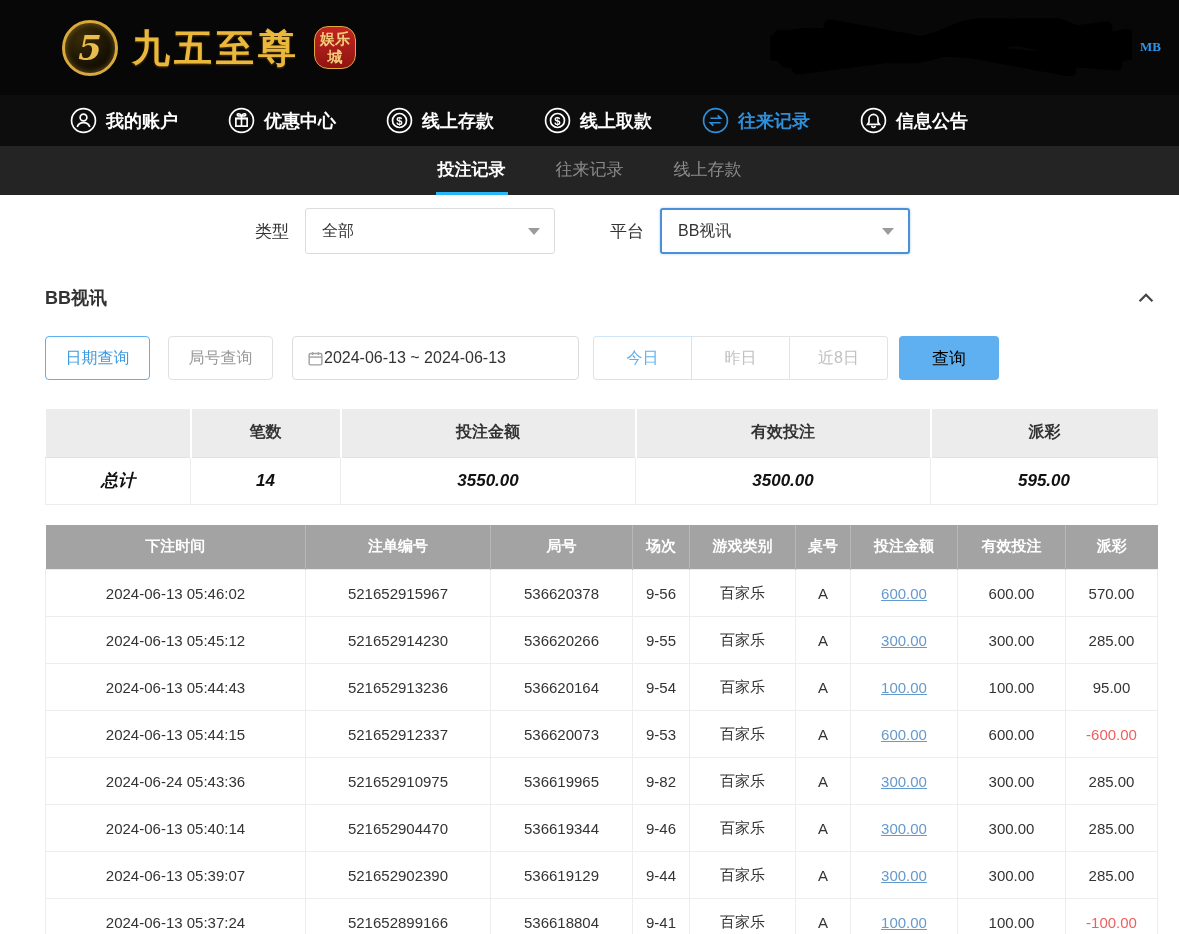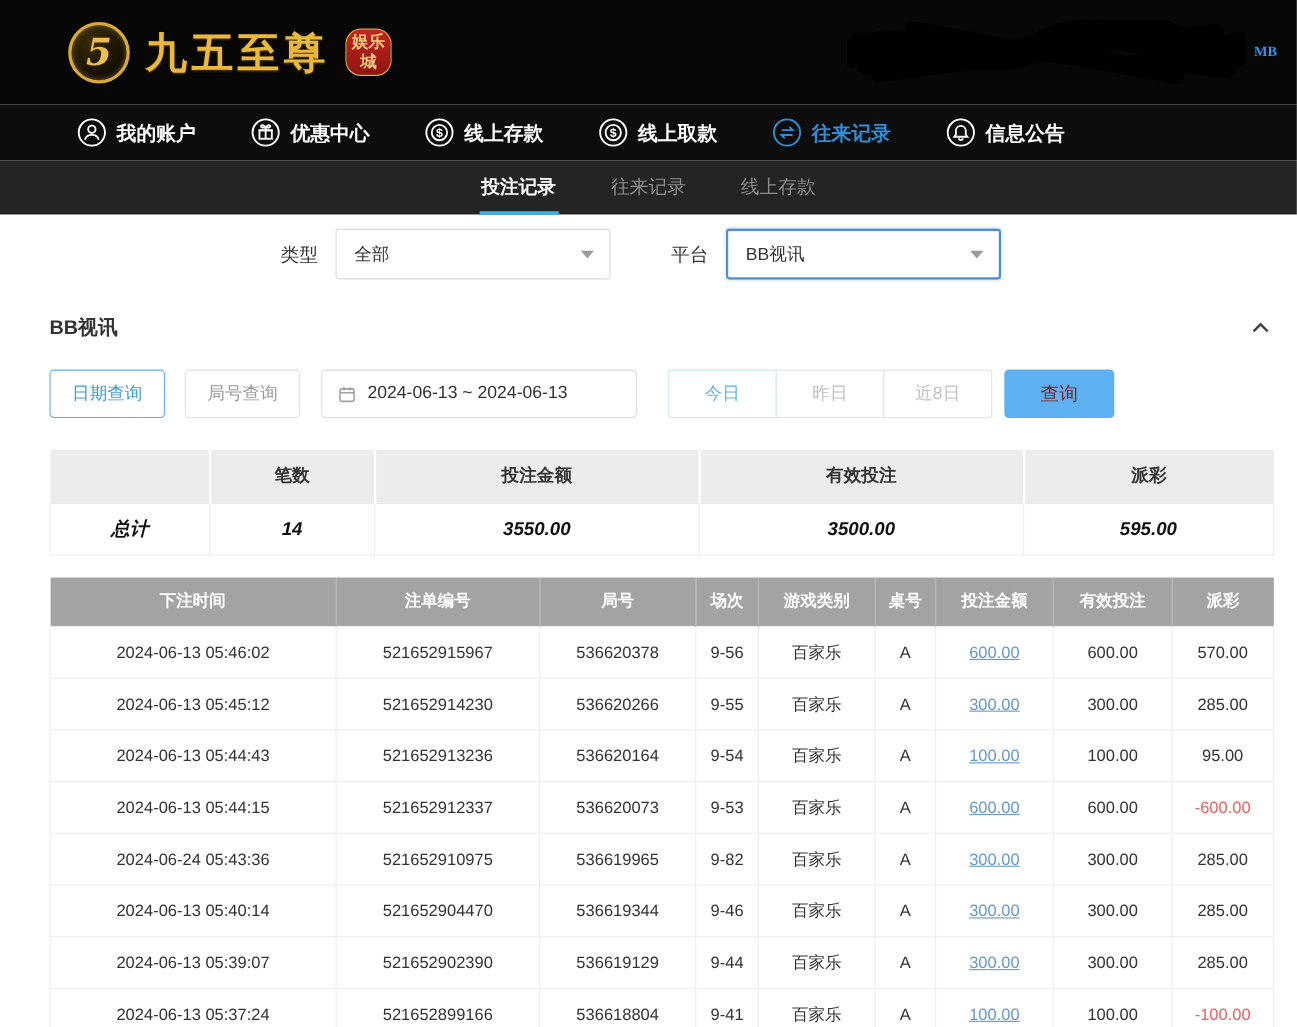--- a/index.html
+++ b/index.html
@@ -60,30 +60,30 @@
   .section-title { font-size:18px; font-weight:bold; color:#333; }
   .collapse-btn { cursor:pointer; display:block; }
 
   
   .query-row { display:flex; align-items:center; margin-top:26px; }
   .btn { height:44px; border-radius:4px; display:flex; align-items:center;
     justify-content:center; font-size:16px; cursor:pointer; background:#fff; }
   .btn-date-query { width:105px; border:1px solid #5fb0f0; color:#3d9be0; }
   .btn-round-query { width:105px; border:1px solid #e0e0e0; color:#999; margin-left:18px; }
   .date-input { width:287px; height:44px; border:1px solid #dcdcdc; border-radius:4px;
-    margin-left:19px; display:flex; align-items:center; gap:10px; padding:0 14px;
+    margin-left:19px; display:flex; align-items:center; padding:0 14px;
     font-size:16px; color:#333; cursor:pointer; }
-  .seg-group { display:flex; margin-left:28px; }
+  .seg-group { display:flex; margin-left:14px; }
   .seg { width:99px; height:44px; border:1px solid #e3e3e3; display:flex;
     align-items:center; justify-content:center; font-size:16px; color:#c0c0c0;
     cursor:pointer; margin-left:-1px; background:#fff; }
   .seg:first-child { margin-left:0; border-radius:3px 0 0 3px; }
   .seg:last-child { border-radius:0 3px 3px 0; }
   .seg.seg-active { color:#5fb0f0; border-color:#cfe6f8; position:relative; z-index:1; }
-  .btn-search { width:100px; background:#5fb0f0; color:#7f1d1d; border:none;
+  .btn-search { width:100px; background:#5fb0f0; color:#000000; border:none;
     margin-left:11px; font-size:17px; }
 
   
   table { border-collapse:collapse; table-layout:fixed; }
   .summary-table { width:1112px; margin-top:29px; }
   .summary-table th { background:#ececec; height:48px; font-size:16px; font-weight:bold;
     color:#333; border-right:2px solid #fff; border-bottom:1px solid #e2e2e2; }
   .summary-table th:last-child { border-right:none; }
   .summary-table td { height:47px; text-align:center; font-size:17px; font-weight:bold;
     color:#111; border:1px solid #ededed; background:#fff;font-style:italic; }

